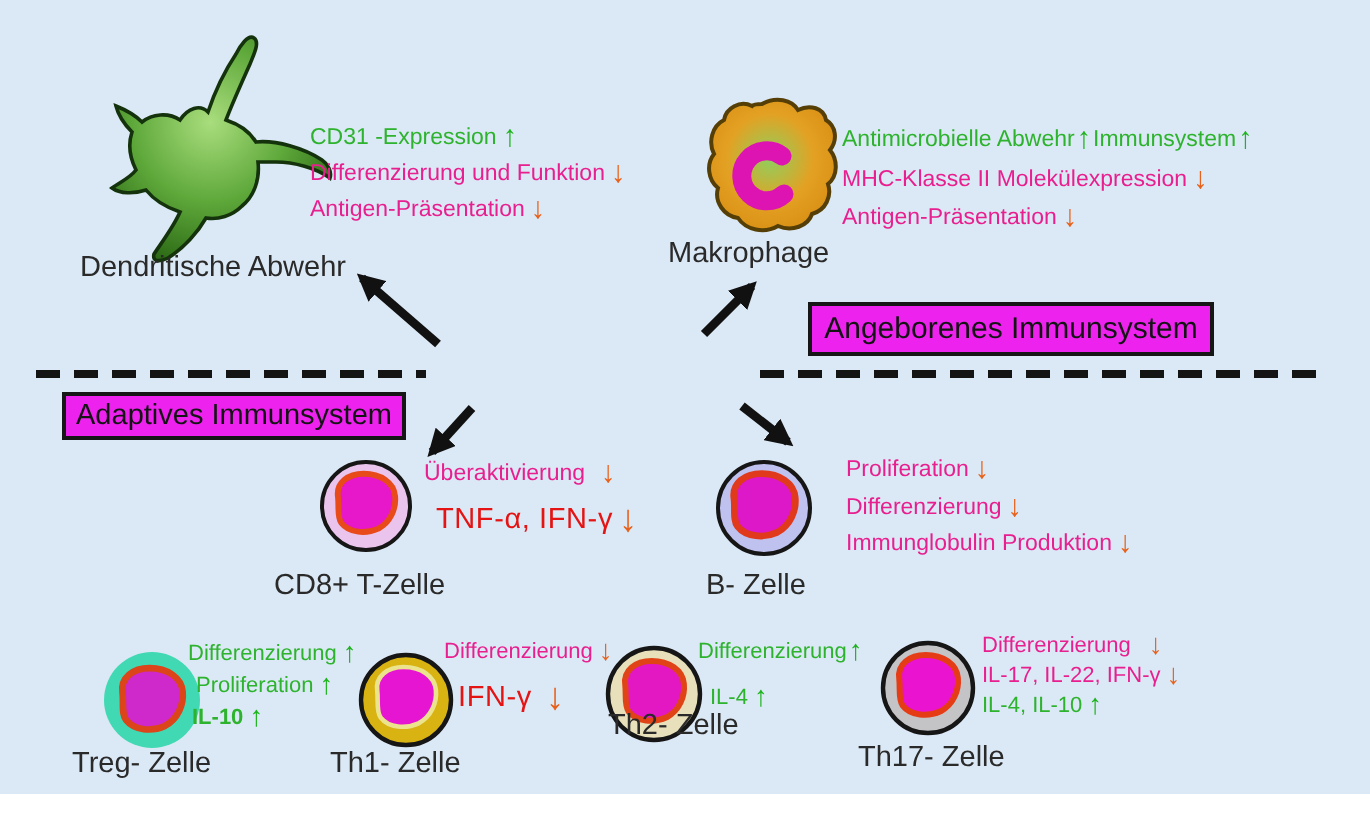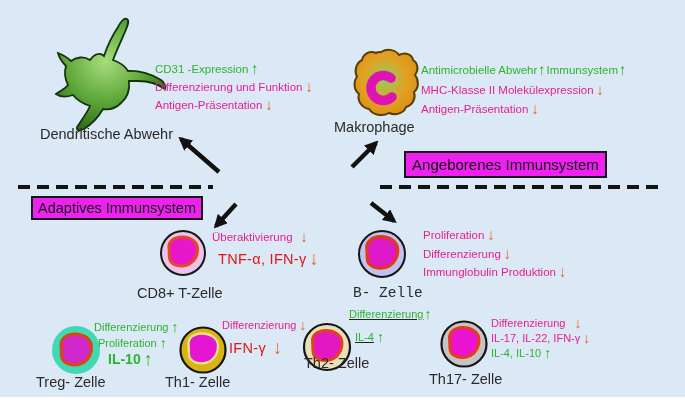--- a/index.html
+++ b/index.html
@@ -137,36 +137,36 @@
     <span class="line pink fx11" style="line-height:14px;"><span>Überaktivierung</span><span class="arr down" style="margin-left:8px;">↓</span></span>
     <span class="line red" style="margin-top:6px;margin-left:6px;"><span>TNF-α, IFN-γ</span><span class="arr down">↓</span></span>
   </div>
   <div class="abs cell-label" style="left:137px;top:285px;">CD8+ T-Zelle</div>
 
   <div class="abs fx fx11" style="left:423px;top:226px;line-height:18.5px;">
     <span class="line pink"><span>Proliferation</span><span class="arr down">↓</span></span>
     <span class="line pink"><span>Differenzierung</span><span class="arr down">↓</span></span>
     <span class="line pink"><span>Immunglobulin Produktion</span><span class="arr down">↓</span></span>
   </div>
-  <div class="abs cell-label" style="left:353px;top:285px;font-family:Liberation Mono, monospace;">B- Zelle</div>
+  <div class="abs cell-label" style="left:353px;top:285px;">B- Zelle</div>
 
   <div class="abs fx fx10" style="left:94px;top:319px;line-height:16px;">
     <span class="line green"><span>Differenzierung</span><span class="arr up">↑</span></span>
     <span class="line green" style="margin-left:4px;"><span>Proliferation</span><span class="arr up">↑</span></span>
-    <span class="line green" style="margin-left:14px;font-weight:700;font-size:14px;"><span>IL-10</span><span class="arr up">↑</span></span>
+    <span class="line green" style="margin-left:2px;font-weight:700;font-size:11px;"><span>IL-10</span><span class="arr up">↑</span></span>
   </div>
   <div class="abs cell-label" style="left:36px;top:374px;">Treg- Zelle</div>
 
   <div class="abs fx" style="left:222px;top:319px;">
     <span class="line pink fx10" style="line-height:13px;"><span>Differenzierung</span><span class="arr down">↓</span></span>
     <span class="line red" style="margin-top:6px;margin-left:7px;"><span>IFN-γ</span><span class="arr down" style="margin-left:7px;">↓</span></span>
   </div>
   <div class="abs cell-label" style="left:165px;top:374px;">Th1- Zelle</div>
 
-  <div class="abs fx fx10" style="left:349px;top:308px;text-decoration:underline;">
+  <div class="abs fx fx10" style="left:349px;top:319px;">
     <span class="line green" style="line-height:13px;"><span>Differenzierung</span><span class="arr up tight">↑</span></span>
     <span class="line green" style="margin-top:9px;margin-left:6px;"><span>IL-4</span><span class="arr up">↑</span></span>
   </div>
   <div class="abs cell-label" style="left:304px;top:355px;">Th2- Zelle</div>
 
   <div class="abs fx fx10" style="left:491px;top:316px;line-height:15px;">
     <span class="line pink"><span>Differenzierung</span><span class="arr down" style="margin-left:9px;">↓</span></span>
     <span class="line pink"><span>IL-17, IL-22, IFN-γ</span><span class="arr down">↓</span></span>
     <span class="line green"><span>IL-4, IL-10</span><span class="arr up">↑</span></span>
   </div>

